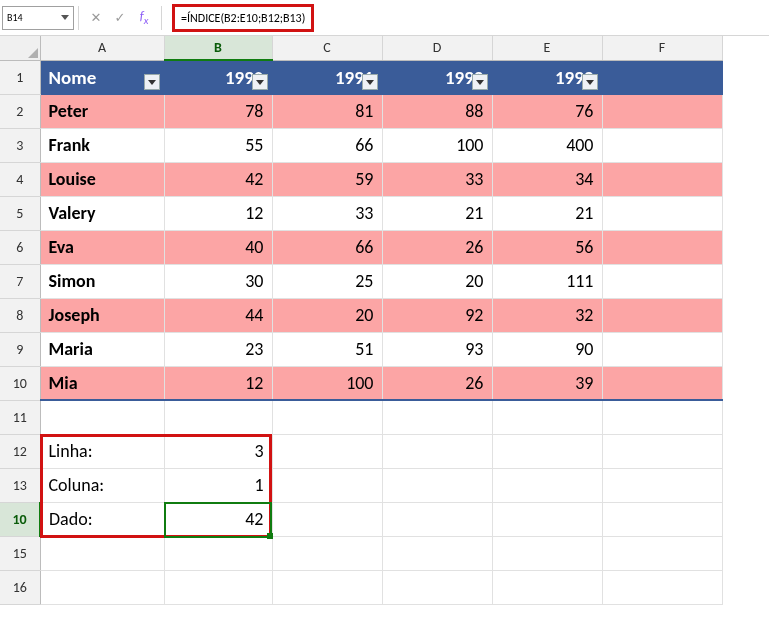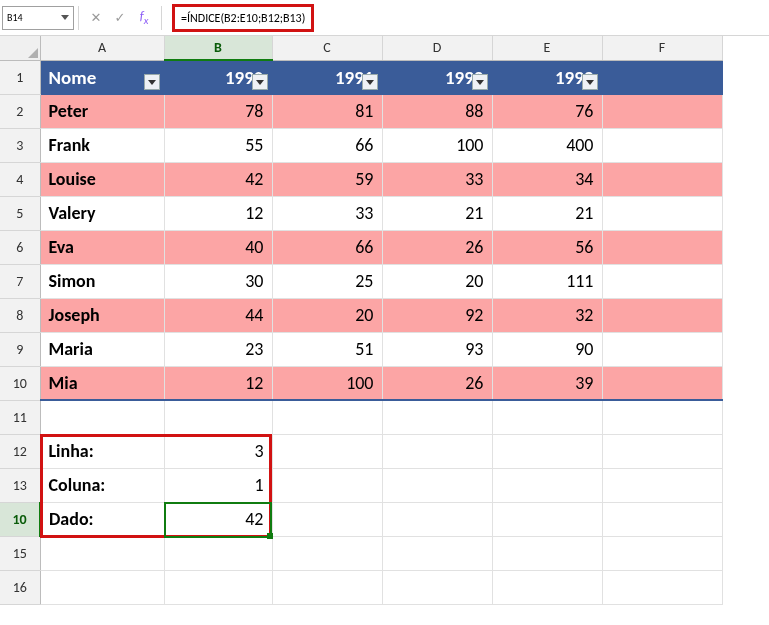--- a/index.html
+++ b/index.html
@@ -104,21 +104,21 @@
   tr.hdr .filter::after{
     content:""; position:absolute; left:3px; top:5px;
     width:0;height:0;border-left:4px solid transparent;border-right:4px solid transparent;border-top:5px solid #333;
   }
   tr.band td.cell { background:#fca5a5; }
   tr.band td.cell.txt, tr.plain td.cell.txt { font-weight:700; }
   tr.plain td.cell.txt { font-weight:700;margin-top:16px; }
   tr.last-data td.cell { border-bottom: 2px solid #3a5c99; }
 
   
-  .lbl { font-weight:700; }
+  .lbl { font-weight:400; }
 
   
   .redbox1 {
     position:absolute;
     border:3px solid #d11212;
     pointer-events:none;
   }
 
   
   col.crow { width:40px; }

